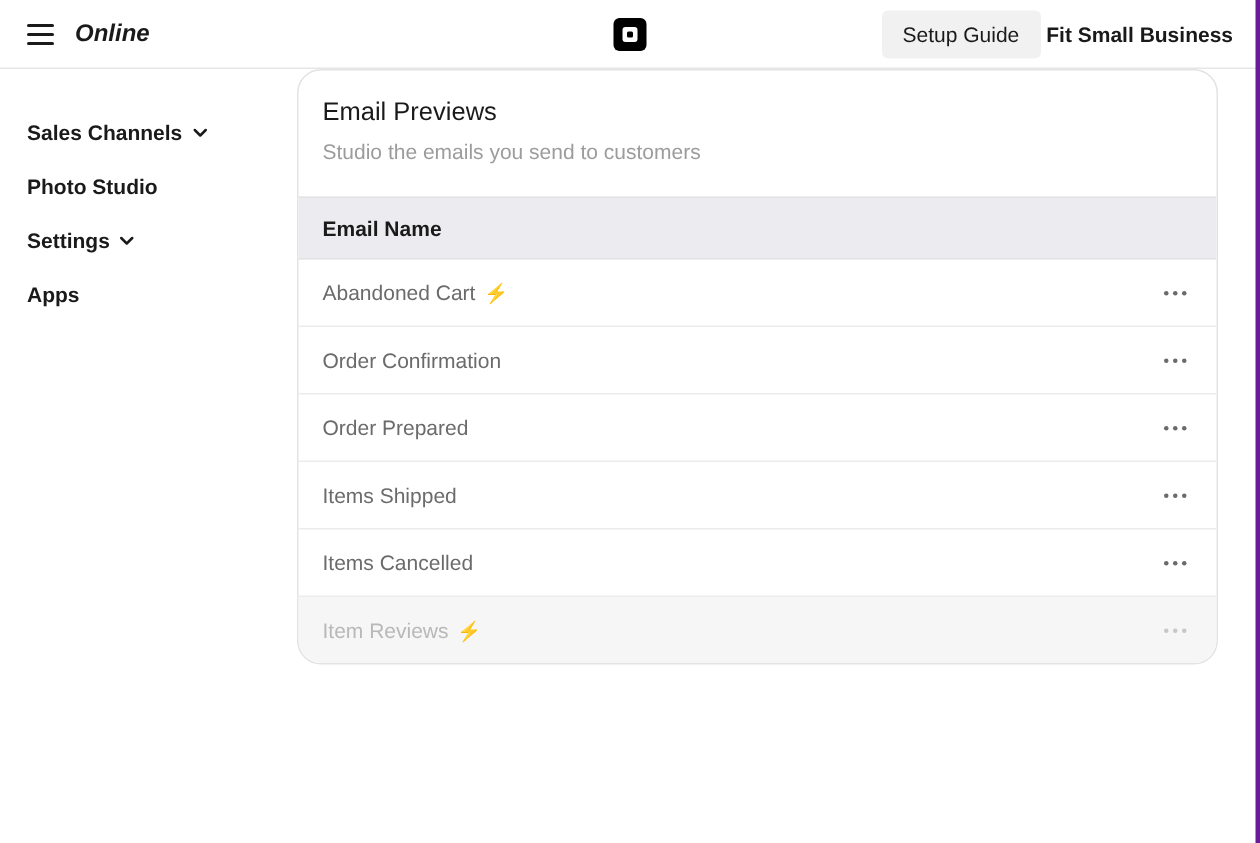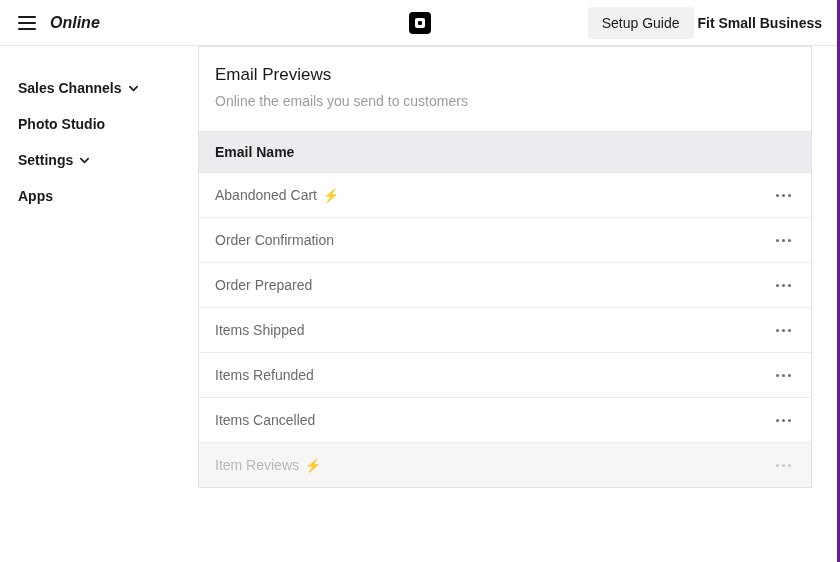--- a/index.html
+++ b/index.html
@@ -55,21 +55,21 @@
     padding:10px 0; cursor:pointer;
   }
   .chevron {
     display:inline-block;
   }
   .chevron svg { display:block; }
 
   
   .main { flex:1; padding:0 28px 0 0; }
   .card {
-    border:1px solid #e3e3e3; border-radius:0; overflow:hidden;
+    border:1px solid #e3e3e3; border-radius:16px; overflow:hidden;
     margin-top:0;
   }
   .card-head { padding:18px 16px 22px 16px; }
   .card-title { font-size:17px; font-weight:500; color:#1a1a1a; margin-bottom:8px; }
   .card-sub { font-size:14px; color:#9c9c9c; }
   .thead {
     background:#ececf0; padding:12px 16px; font-weight:700; font-size:14px;
     border-top:1px solid #e3e3e3; border-bottom:1px solid #e3e3e3;
   }
   .row {
@@ -137,21 +137,21 @@
       </div>
       <div class="side-item">
         <span>Apps</span>
       </div>
     </div>
 
   <div class="main">
     <div class="card">
       <div class="card-head">
         <div class="card-title">Email Previews</div>
-        <div class="card-sub">Online the emails you send to customers</div>
+        <div class="card-sub">Studio the emails you send to customers</div>
       </div>
       <div class="thead">Email Name</div>
       <div id="rows">
           <div class="row">
             <div class="row-name">
               <span>Abandoned Cart</span>
               <span class="bolt">⚡</span>
             </div>
             <div class="dots">
               <span></span>
@@ -184,30 +184,20 @@
               <span>Items Shipped</span>
             </div>
             <div class="dots">
               <span></span>
               <span></span>
               <span></span>
             </div>
           </div>
           <div class="row">
             <div class="row-name">
-              <span>Items Refunded</span>
-            </div>
-            <div class="dots">
-              <span></span>
-              <span></span>
-              <span></span>
-            </div>
-          </div>
-          <div class="row">
-            <div class="row-name">
               <span>Items Cancelled</span>
             </div>
             <div class="dots">
               <span></span>
               <span></span>
               <span></span>
             </div>
           </div>
           <div class="row disabled">
             <div class="row-name">

